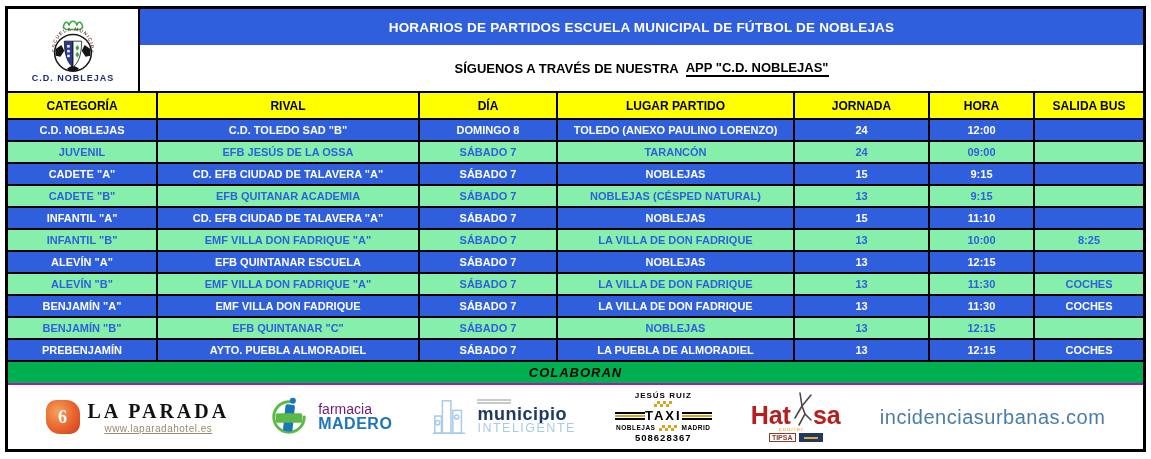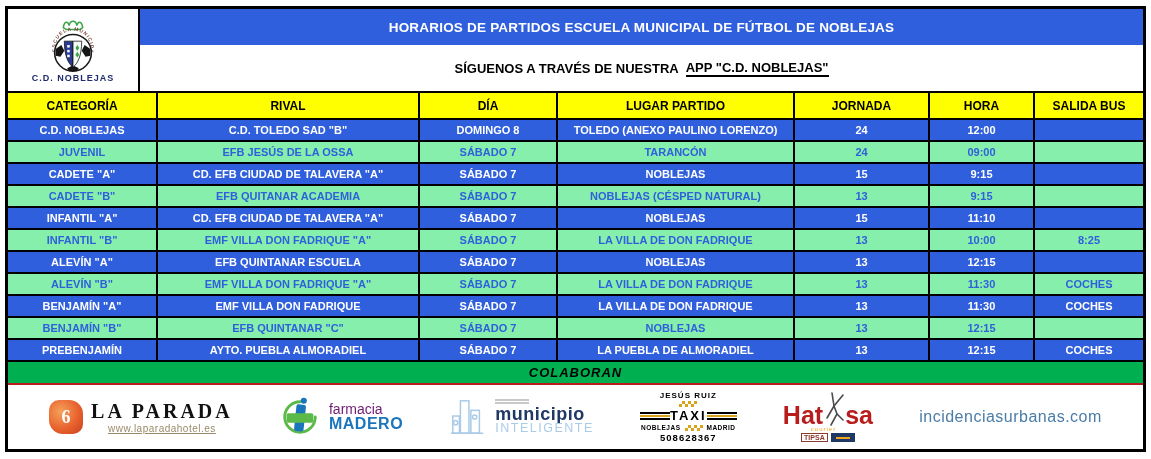--- a/index.html
+++ b/index.html
@@ -31,21 +31,21 @@
   .rows{flex:none;}
   .trow{height:22px;box-sizing:border-box;border-bottom:2px solid #000;}
   .tcell{display:flex;align-items:center;justify-content:center;font-weight:bold;font-size:11px;
     border-right:2px solid #000;box-sizing:border-box;overflow:hidden;white-space:nowrap;}
   .tcell:last-child{border-right:none;}
   .row-blue{background:var(--blue);}
   .row-blue .tcell{color:#fff;}
   .row-white{background:#86efac;}
   .row-white .tcell{color:var(--blue);}
   
-  .colaboran{height:23px;box-sizing:border-box;border-bottom:2px solid #b91c1c;background:var(--green);
+  .colaboran{height:23px;box-sizing:border-box;border-bottom:2px solid #a21caf;background:var(--green);
     display:flex;align-items:center;justify-content:center;flex:none;}
   .colaboran span{font-weight:bold;font-size:13px;color:#000;letter-spacing:1px;font-style:italic;}
   
   .footer{flex:1;display:flex;align-items:center;justify-content:space-around;background:#fff;padding:0 18px;}
   .sponsor{display:flex;align-items:center;gap:8px;}
   
   .lp-icon{width:34px;height:34px;border-radius:10px 14px 10px 14px;
     background:radial-gradient(circle at 35% 35%, #F5A25B 0%, #E8622D 55%, #C93F1E 100%);
     display:flex;align-items:center;justify-content:center;color:#fff;font-weight:bold;font-size:18px;
     font-family:"Liberation Serif",serif;}
@@ -71,21 +71,21 @@
   
   .hat{display:flex;flex-direction:column;align-items:center;}
   .hat-row{display:flex;align-items:flex-end;}
   .hat-txt{color:#b91c1c;font-weight:bold;font-size:25px;line-height:22px;}
   .hat-sub{font-size:6px;color:#F2A51E;letter-spacing:1px;align-self:flex-start;margin-left:28px;}
   .hat-badges{display:flex;gap:3px;margin-top:1px;}
   .badge-tipsa{font-size:7px;font-weight:bold;color:#8B3A2E;border:1px solid #8B3A2E;padding:0 2px;background:#fff;}
   .badge-blue{width:24px;height:9px;background:#1F3864;display:flex;align-items:center;justify-content:center;}
   .badge-blue i{display:block;width:14px;height:2px;background:#F2A51E;}
   
-  .web-text{font-size:16px;color:#4A7CA8;letter-spacing:.5px;}
+  .web-text{font-size:20px;color:#4A7CA8;letter-spacing:.5px;}
 </style>
 </head>
 <body>
 
 <div class="sheet">
 
   <div class="band">
     <div class="crest-cell">
       <svg width="78" height="58" viewBox="0 0 80 60">
         <defs>

